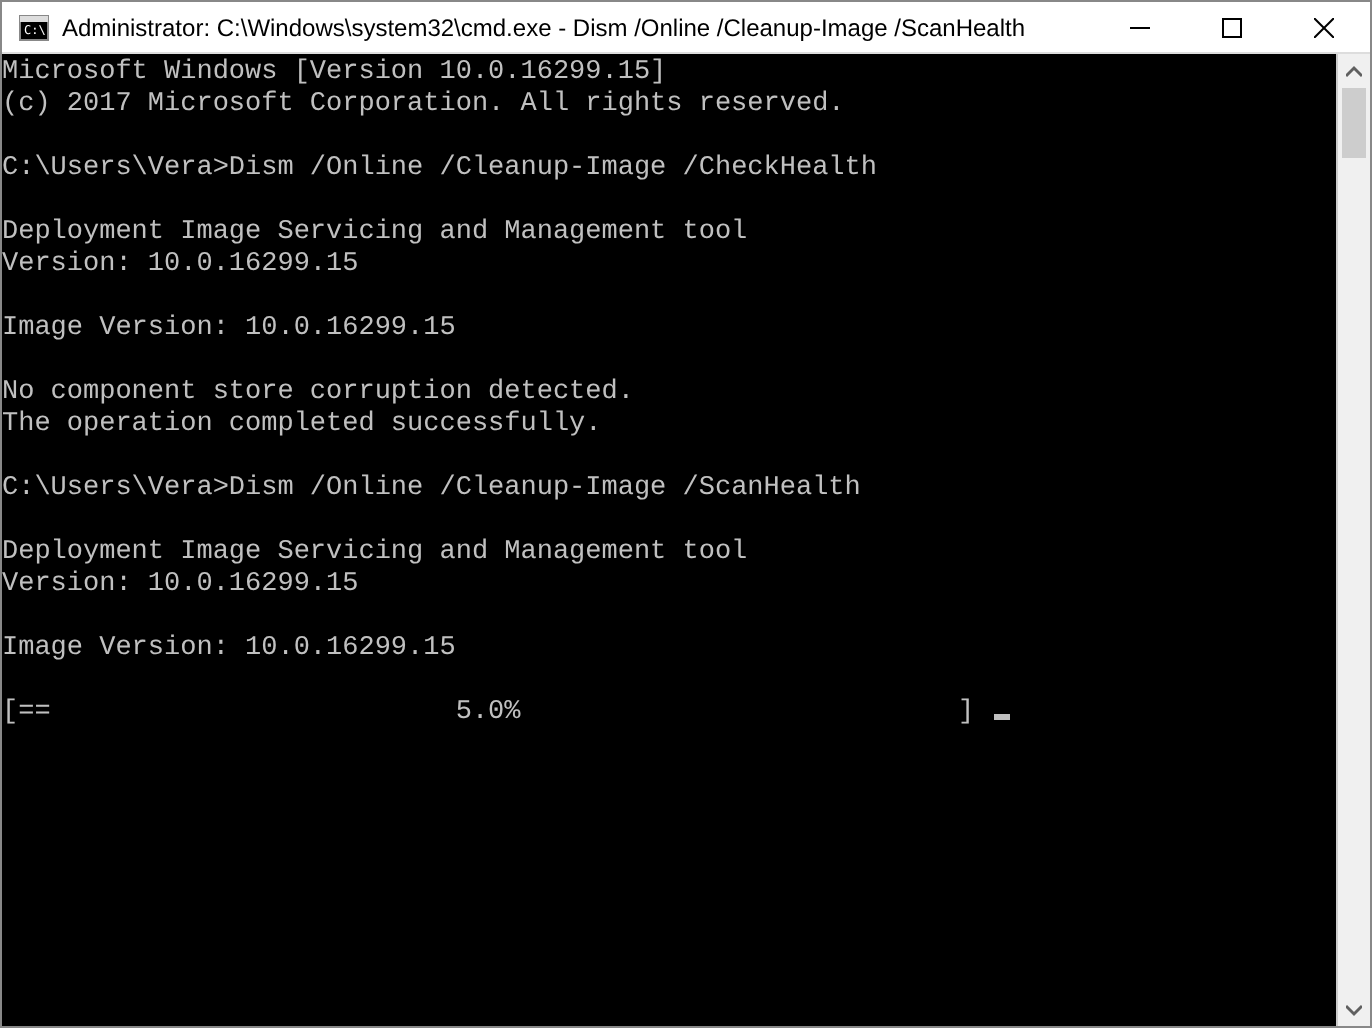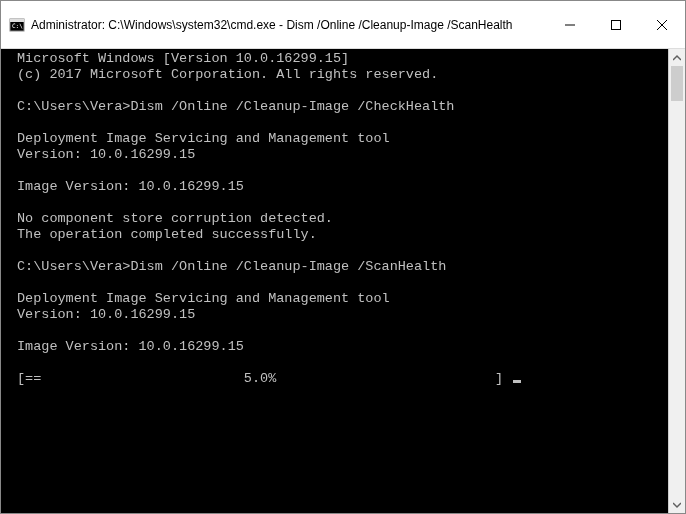--- a/index.html
+++ b/index.html
@@ -16,21 +16,21 @@
     }
     .window {
       width: 686px;
       height: 514px;
       border: 1px solid #888;
       background: #fff;
       display: flex;
       flex-direction: column;
     }
     .titlebar {
-      height: 48px;
+      height: 26px;
       background: #fff;
       display: flex;
       align-items: center;
       border-bottom: 1px solid #ddd;
       flex-shrink: 0;
     }
     .titlebar-icon {
       width: 16px;
       height: 16px;
       margin: 0 6px 0 8px;
@@ -65,21 +65,21 @@
       background: #000;
       position: relative;
     }
     .console {
       flex: 1;
       background: #000;
       color: #c0c0c0;
       font-family: Consolas, "Courier New", monospace;
       font-size: 13.5px;
       line-height: 16px;
-      padding: 2px 16px;
+      padding: 2px 0;
       white-space: pre;
       overflow: hidden;
     }
     .scrollbar-v {
       width: 17px;
       background: #f0f0f0;
       display: flex;
       flex-direction: column;
       border-left: 1px solid #ccc;
     }

